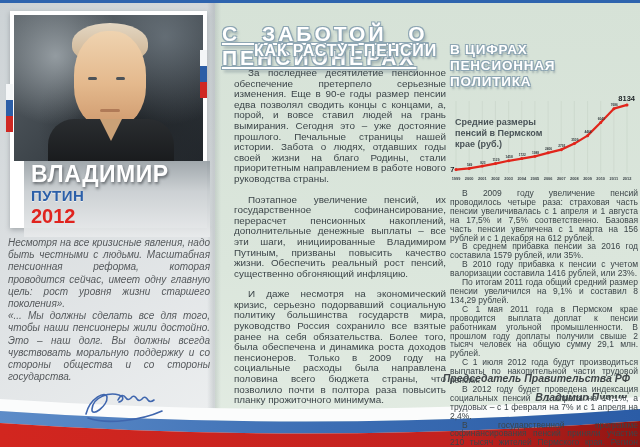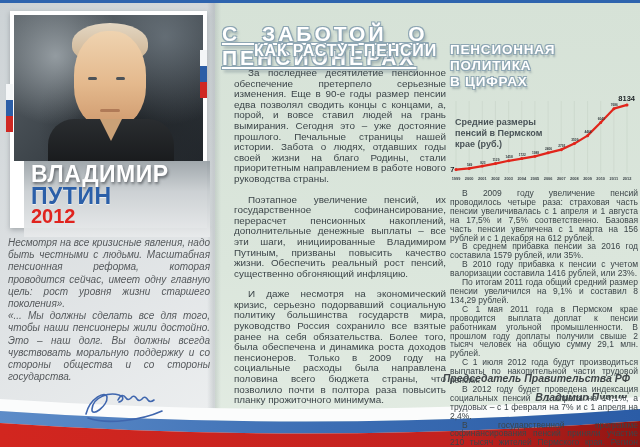--- a/index.html
+++ b/index.html
@@ -40,21 +40,21 @@
   .flag-tab{position:absolute;width:7px;z-index:3;}
   .flag-tab div{width:7px;height:16px;}
   .ft-white{background:#f4f6f7;} .ft-blue{background:#2c5ea6;} .ft-red{background:#cf2823;}
   .tab-left{left:6px;top:84px;} .tab-right{left:200px;top:50px;}
 
   
   .name-block{position:absolute;left:14px;top:150px;width:179px;height:76px;padding-left:7px;
     background:linear-gradient(180deg,rgba(150,158,163,.9) 0%,rgba(200,205,208,.92) 40%,rgba(232,234,235,.95) 100%);}
   .name-first{font-size:23px;font-weight:bold;letter-spacing:.5px;color:#fff;line-height:22px;margin-top:2px;
     text-shadow:1px 2px 3px rgba(40,45,50,.6);}
-  .name-last{font-size:23px;font-weight:bold;letter-spacing:.5px;color:#2b5fa8;line-height:22px;
+  .name-last{font-size:15px;font-weight:bold;letter-spacing:.5px;color:#2b5fa8;line-height:22px;
     text-shadow:0 1px 1px rgba(255,255,255,.7);}
   .name-year{font-size:20px;font-weight:bold;color:#e0231e;line-height:19px;}
 
   
   .quote{position:absolute;left:8px;top:237px;width:202px;color:#55595c;font-style:italic;
     font-size:10px;line-height:12.2px;text-align:justify;}
   .quote p{margin:0;}
   .attr{position:absolute;right:10px;width:200px;text-align:right;color:#3f4548;
     font-style:italic;font-weight:bold;}
   .attr-name{top:359px;font-size:10.5px;margin-top:32px;}
@@ -156,22 +156,22 @@
     <h2 class="subhead">КАК РАСТУТ ПЕНСИИ</h2>
     <div class="body-left">
         <p>За последнее десятилетие пенсионное обеспечение претерпело серьезные изменения.  Еще в 90-е годы размер пенсии едва позволял сводить концы с концами, а, порой, и вовсе ставил людей на грань вымирания. Сегодня это – уже достояние прошлого. Печальные страницы нашей истории. Забота о людях, отдавших годы своей жизни на благо Родины, стали приоритетным направлением в работе нового руководства страны.</p>
         <p></p>
         <p>Поэтапное увеличение пенсий, их государственное софинансирование, перерасчет пенсионных накоплений, дополнительные денежные выплаты – все эти шаги, инициированные Владимиром Путиным, призваны повысить качество жизни. Обеспечить  реальный рост пенсий, существенно обгоняющий инфляцию.</p>
         <p>И даже несмотря на экономический кризис, серьезно подорвавший социальную политику большинства государств мира, руководство Россия сохранило все взятые ранее на себя обязательства. Более того, была обеспечена и динамика роста доходов пенсионеров.  Только в 2009 году на социальные расходы была направлена половина всего бюджета страны, что позволило почти в полтора раза повысить планку прожиточного минимума.</p>
       </div>
   </section>
 
   <section class="col-right">
+    <h2 class="subhead">В ЦИФРАХ</h2>
     <h2 class="subhead">ПЕНСИОННАЯ ПОЛИТИКА</h2>
-    <h2 class="subhead">В ЦИФРАХ</h2>
     <div class="chart-wrap">
       <svg id="pension-chart" width="188" height="96" viewBox="0 0 188 96">
           <line x1="6" y1="8" x2="6" y2="80" stroke="#c7d4c8" stroke-width="0.6"></line>
           <line x1="19.153846153846153" y1="8" x2="19.153846153846153" y2="80" stroke="#c7d4c8" stroke-width="0.6"></line>
           <line x1="32.30769230769231" y1="8" x2="32.30769230769231" y2="80" stroke="#c7d4c8" stroke-width="0.6"></line>
           <line x1="45.46153846153846" y1="8" x2="45.46153846153846" y2="80" stroke="#c7d4c8" stroke-width="0.6"></line>
           <line x1="58.61538461538461" y1="8" x2="58.61538461538461" y2="80" stroke="#c7d4c8" stroke-width="0.6"></line>
           <line x1="71.76923076923077" y1="8" x2="71.76923076923077" y2="80" stroke="#c7d4c8" stroke-width="0.6"></line>
           <line x1="84.92307692307692" y1="8" x2="84.92307692307692" y2="80" stroke="#c7d4c8" stroke-width="0.6"></line>
           <line x1="98.07692307692308" y1="8" x2="98.07692307692308" y2="80" stroke="#c7d4c8" stroke-width="0.6"></line>

